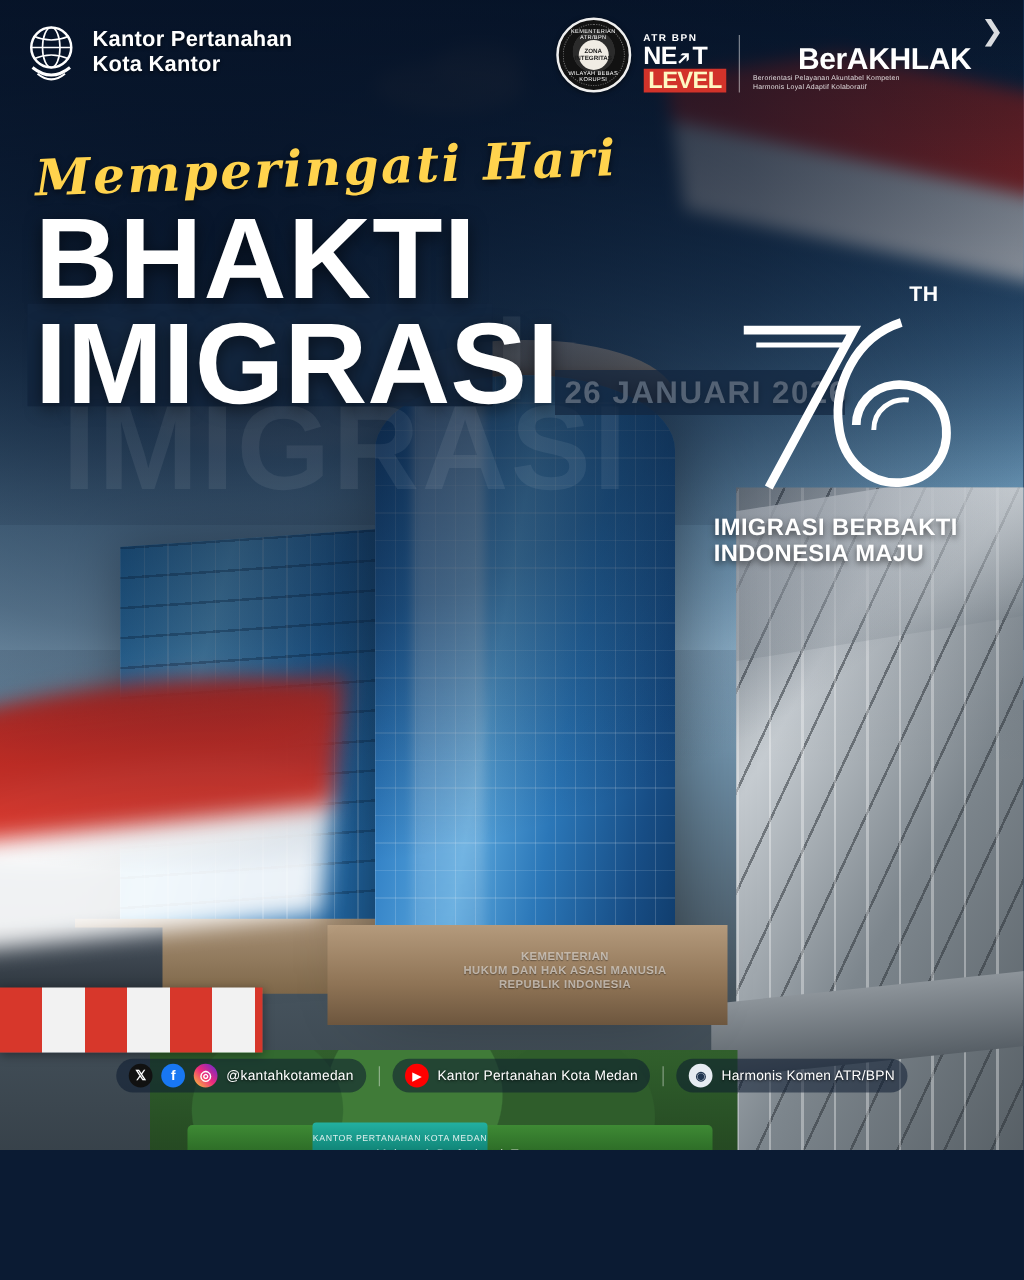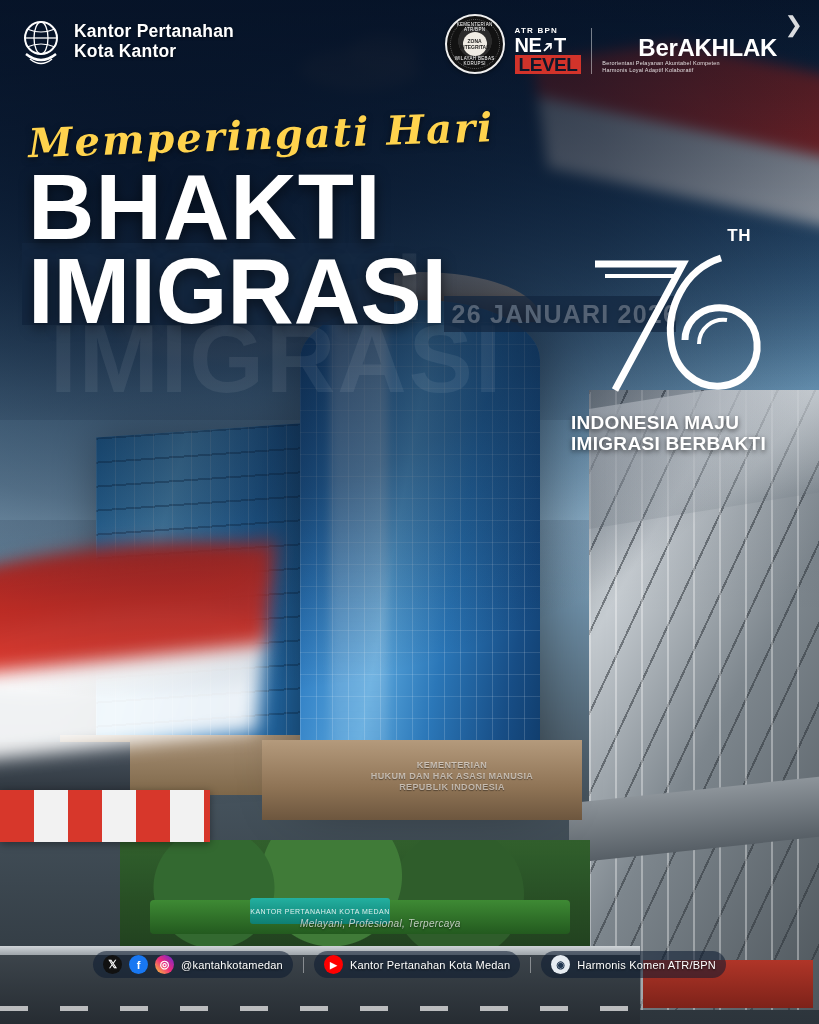--- a/index.html
+++ b/index.html
@@ -6,21 +6,21 @@
     margin: 0;
     padding: 0;
     background: #0b1b33;
   }
   body {
     font-family: "Liberation Sans", sans-serif;
   }
   .poster {
     position: relative;
     width: 819px;
-    height: 1024px;
+    height: 920px;
     overflow: hidden;
     background: #0e2240;
   }
 
   
   .sky {
     position: absolute;
     left: 0; top: 0; width: 819px; height: 560px;
     background: linear-gradient(180deg, #2f6fae 0%, #4f93c9 35%, #7fb5d9 65%, #a9cde4 100%);
   }
@@ -308,21 +308,21 @@
     color: #fff; font-size: 4.5px; text-align: center; letter-spacing: .3px;
   }
   .seal .seal-top { top: 6px; }
   .seal .seal-bottom { bottom: 6px; }
 
   .nextlevel { color: #fff; line-height: 1; text-align: left; }
   .nextlevel .atr { font-size: 8px; font-weight: bold; letter-spacing: 1.2px; }
   .nextlevel .next { font-size: 20px; font-weight: bold; letter-spacing: -.5px; }
   .nextlevel .level {
     font-size: 19px; font-weight: bold; letter-spacing: -.5px;
-    background: #d2332a; display: inline-block; padding: 0 4px; color: #0f172a;
+    background: #d2332a; display: inline-block; padding: 0 4px; color: #fef9c3;
   }
   .nextlevel .arrow {
     display: inline-block; transform: rotate(-45deg); font-size: 15px; color: #fff;
   }
   .divider-v {
     width: 1px; height: 46px; background: rgba(255,255,255,.45);
   }
   .berakhlak { color: #fff; line-height: 1.05; }
   .berakhlak .ba-title { font-size: 24px; font-weight: bold; letter-spacing: -.3px; margin-left: 36px; }
   .berakhlak .ba-title b { color: #ffffff; }
@@ -571,22 +571,22 @@
           <path d="M24 46 L112 46 L44 172"></path>
           <path d="M34 58 L104 58" stroke-width="4"></path>
 
           <path d="M150 40 C112 52 96 92 100 122 C103 152 126 170 150 168 C174 166 188 146 186 124 C184 102 166 88 144 90 C126 92 114 106 114 122"></path>
           <path d="M128 126 C128 110 142 100 156 102" stroke-width="4"></path>
         </g>
       </svg>
       <div class="th">TH</div>
     </div>
     <div class="emblem-sub">
+      <div>IMIGRASI BERBAKTI</div>
       <div>INDONESIA  MAJU</div>
-      <div>IMIGRASI BERBAKTI</div>
     </div>
   </div>
 
   <div class="footer">
     <div class="footer-pill">
       <span class="soc x">𝕏</span>
       <span class="soc fb">f</span>
       <span class="soc ig">◎</span>
       <span class="footer-text">@kantahkotamedan</span>
     </div>

